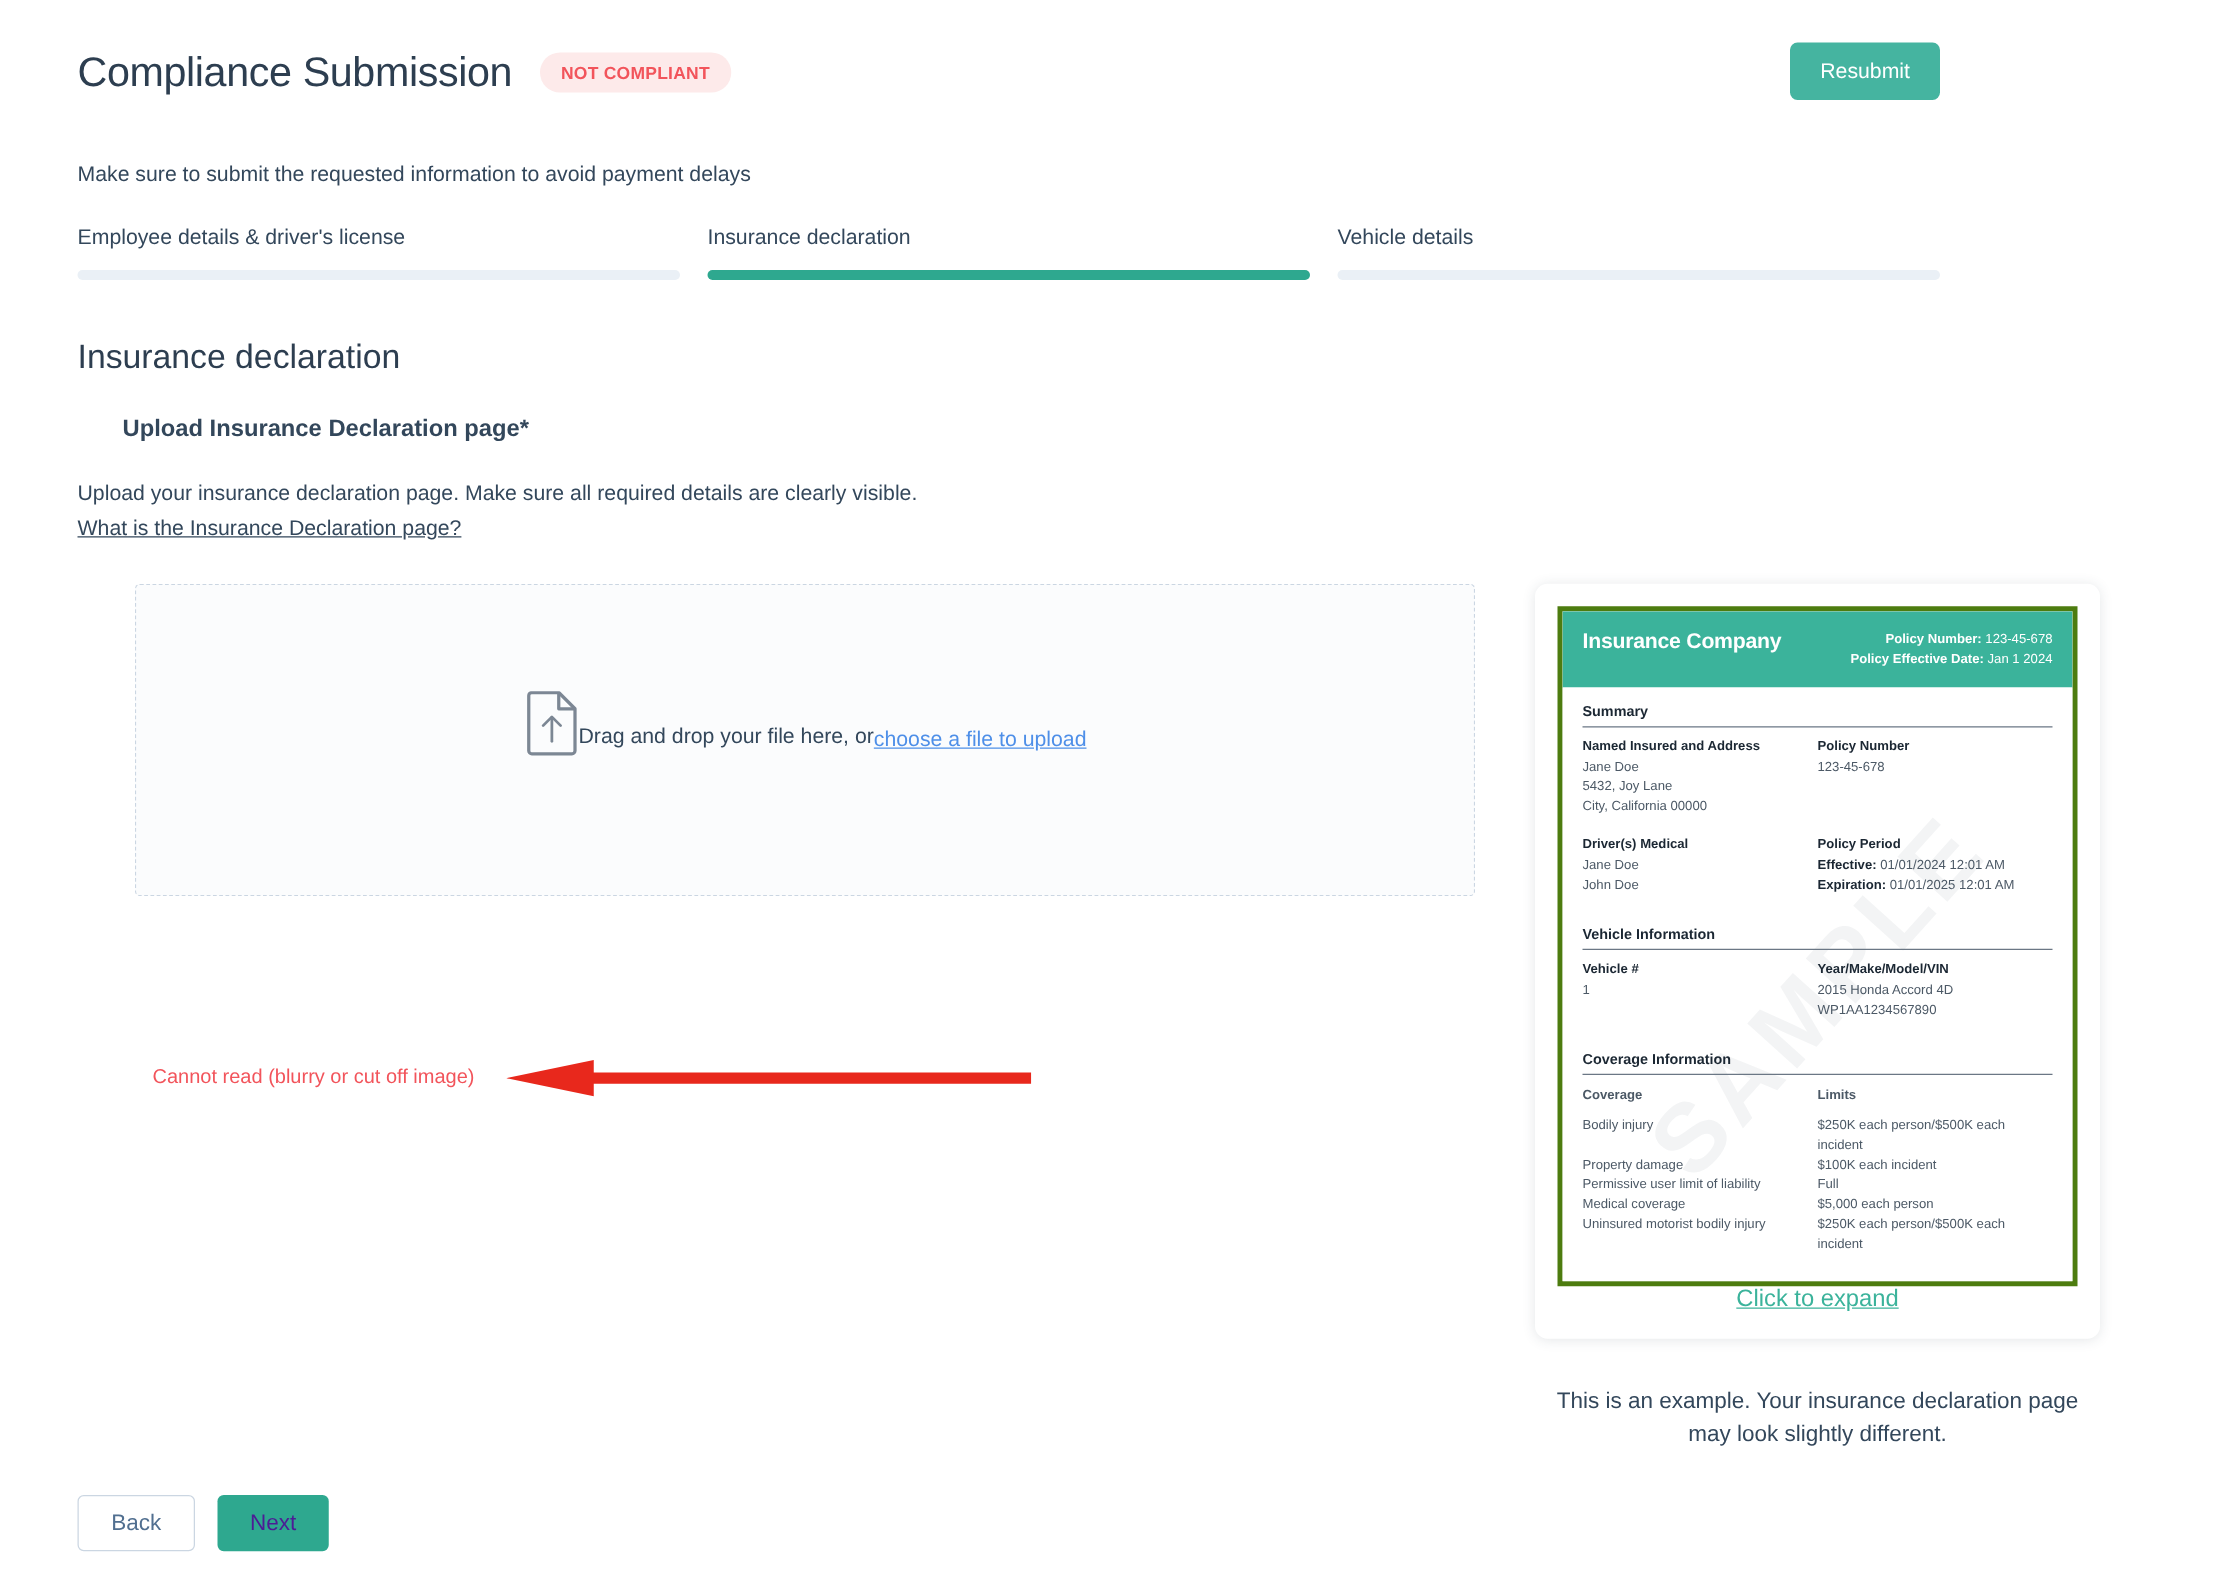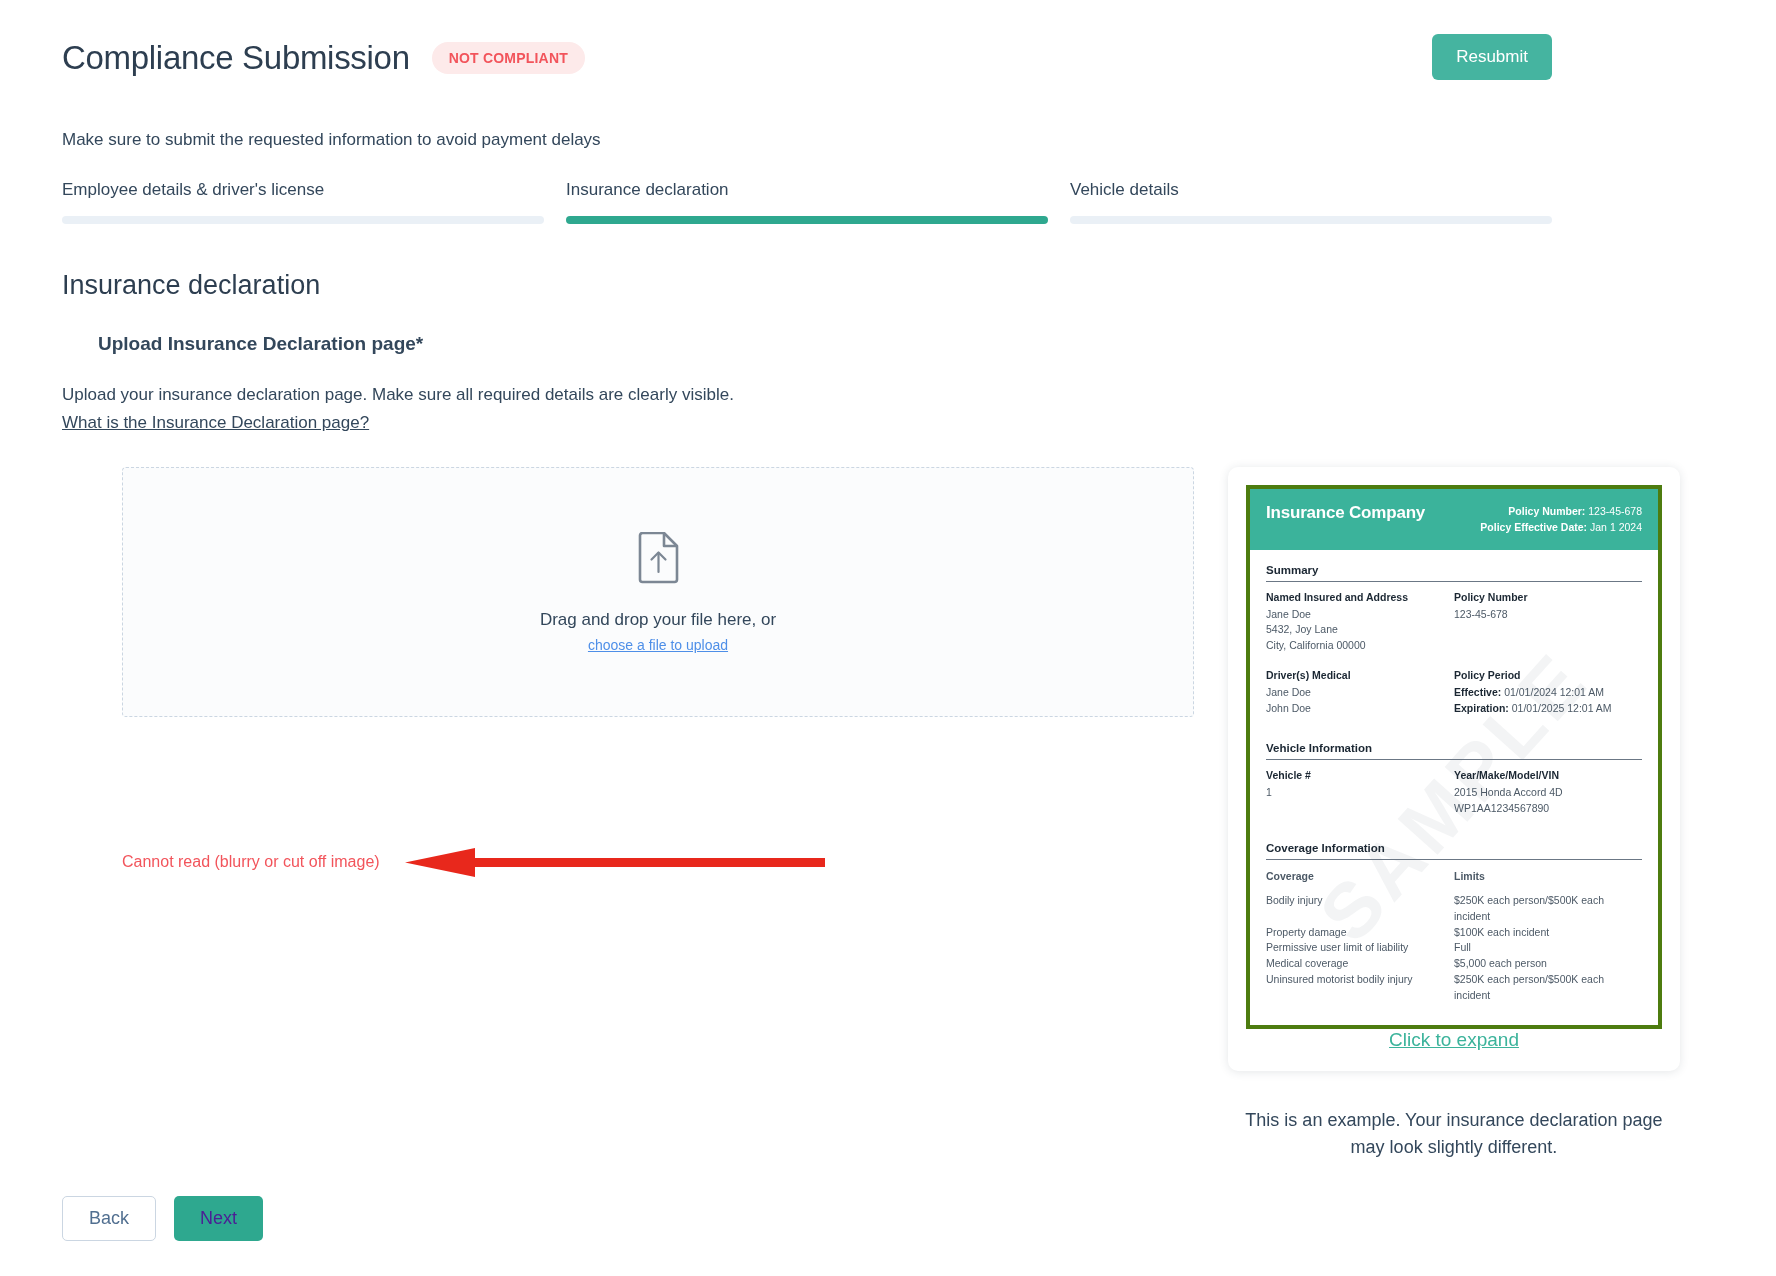--- a/index.html
+++ b/index.html
@@ -64,32 +64,32 @@
     font-size: 17px; color: #33475b;
   }
   .field-link {
     position: absolute; left: 62px; top: 413px;
     font-size: 17px; color: #33475b; text-decoration: underline;
     cursor: pointer;
   }
 
   
   .dropzone {
-    position: absolute; left: 122px; top: 467px;
+    position: absolute; left: 108px; top: 467px;
     width: 1072px; height: 250px;
     border: 1px dashed #cbd6e2; border-radius: 4px;
     background: #fbfcfd;
-    display: flex; flex-direction: column;
+    display: flex; flex-direction: row;
     align-items: center; justify-content: center;
     cursor: pointer;
   }
   .dz-icon { margin-bottom: 22px; }
   .dz-text { font-size: 17px; color: #33475b; margin-bottom: 7px; }
   .dz-link {
-    font-size: 14px; color: #4e8fe8; text-decoration: underline; cursor: pointer;
+    font-size: 17px; color: #4e8fe8; text-decoration: underline; cursor: pointer;
   }
 
   
   .file-row {
     position: absolute; left: 122px; top: 770px; width: 1072px;
     display: flex; align-items: flex-start;
   }
   .clip-icon { width: 34px; margin-right: 18px; margin-top: 3px; flex: 0 0 auto; }
   .file-meta { flex: 1 1 auto; }
   .file-name { font-size: 17px; color: #33475b; line-height: 1.45; }

